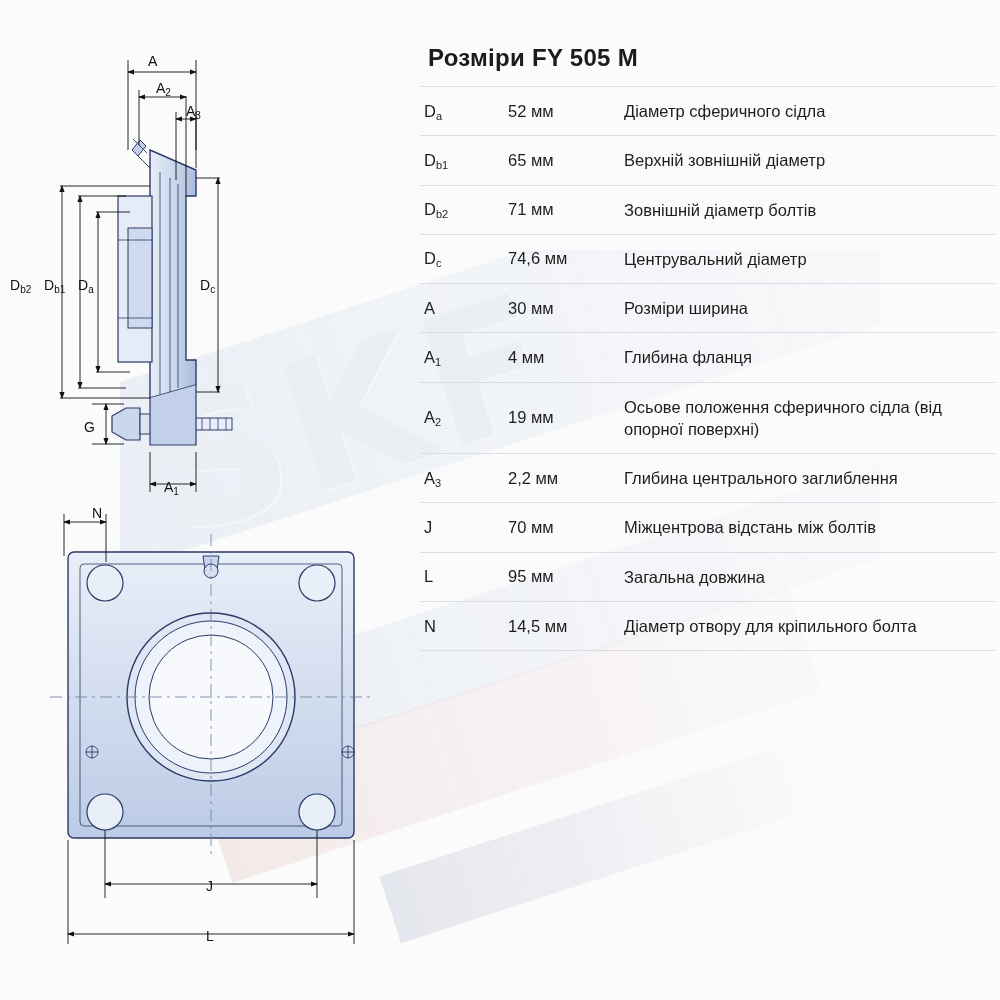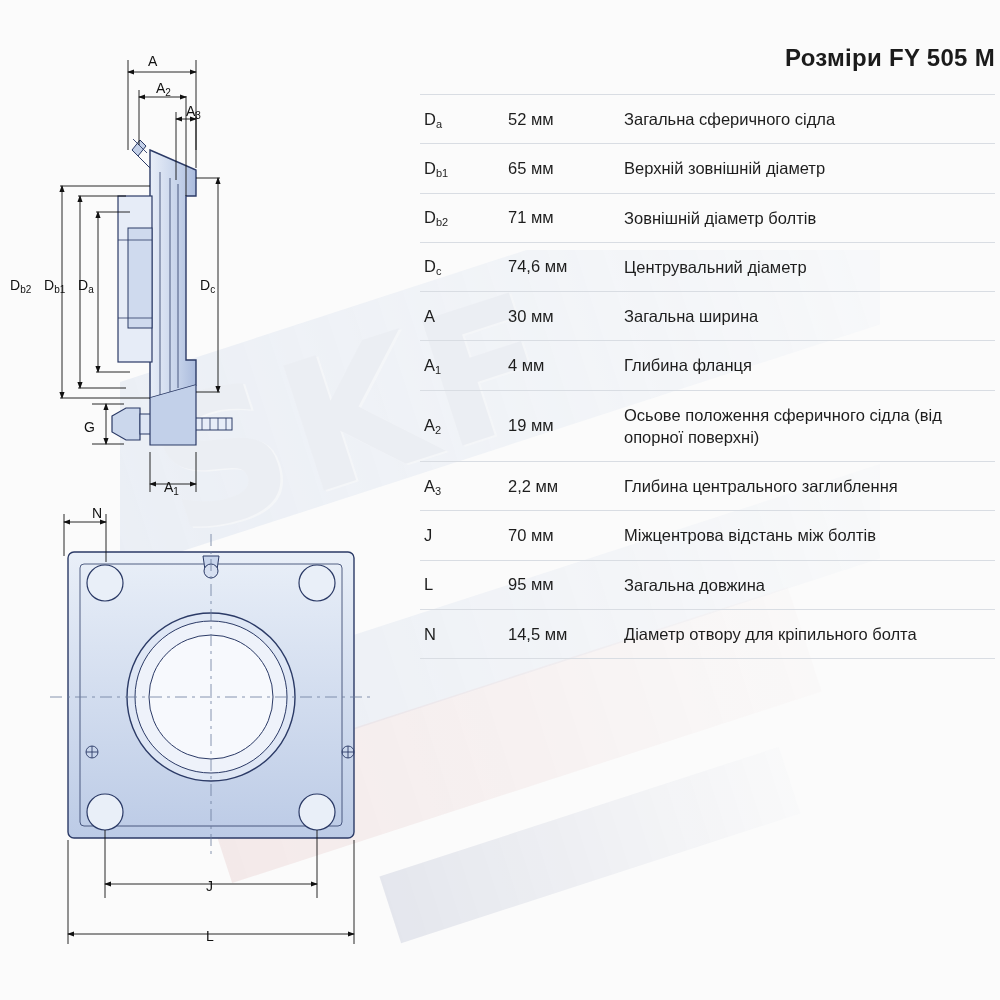--- a/index.html
+++ b/index.html
@@ -82,23 +82,22 @@
   .table-panel {
     position: absolute;
     left: 420px;
     top: 44px;
     width: 575px;
   }
   .table-title {
     font-size: 24px;
     font-weight: bold;
     color: #1b1b1b;
-    margin: 0 0 22px 8px;
+    margin: 0 0 14px 8px;
     letter-spacing: .3px;
-    text-align: right;
   }
   table.dims {
     border-collapse: collapse;
     width: 575px;
     table-layout: fixed;
   }
   table.dims tr {
     border-top: 1px solid #d9dde3;
   }
   table.dims tr:last-child {
@@ -301,41 +300,41 @@
     </svg>
   </div>
 
   <div class="table-panel">
     <h1 class="table-title">Розміри  FY 505 M</h1>
     <table class="dims">
       <tbody>
         <tr>
           <td class="sym">D<sub>a</sub></td>
           <td class="val">52 мм</td>
-          <td class="desc">Загальна сферичного сідла</td>
+          <td class="desc">Діаметр сферичного сідла</td>
         </tr>
         <tr>
           <td class="sym">D<sub>b1</sub></td>
           <td class="val">65 мм</td>
           <td class="desc">Верхній зовнішній діаметр</td>
         </tr>
         <tr>
           <td class="sym">D<sub>b2</sub></td>
           <td class="val">71 мм</td>
           <td class="desc">Зовнішній діаметр болтів</td>
         </tr>
         <tr>
           <td class="sym">D<sub>c</sub></td>
           <td class="val">74,6 мм</td>
           <td class="desc">Центрувальний діаметр</td>
         </tr>
         <tr>
           <td class="sym">A</td>
           <td class="val">30 мм</td>
-          <td class="desc">Загальна ширина</td>
+          <td class="desc">Розміри ширина</td>
         </tr>
         <tr>
           <td class="sym">A<sub>1</sub></td>
           <td class="val">4 мм</td>
           <td class="desc">Глибина фланця</td>
         </tr>
         <tr>
           <td class="sym">A<sub>2</sub></td>
           <td class="val">19 мм</td>
           <td class="desc">Осьове положення сферичного сідла (від опорної поверхні)</td>

